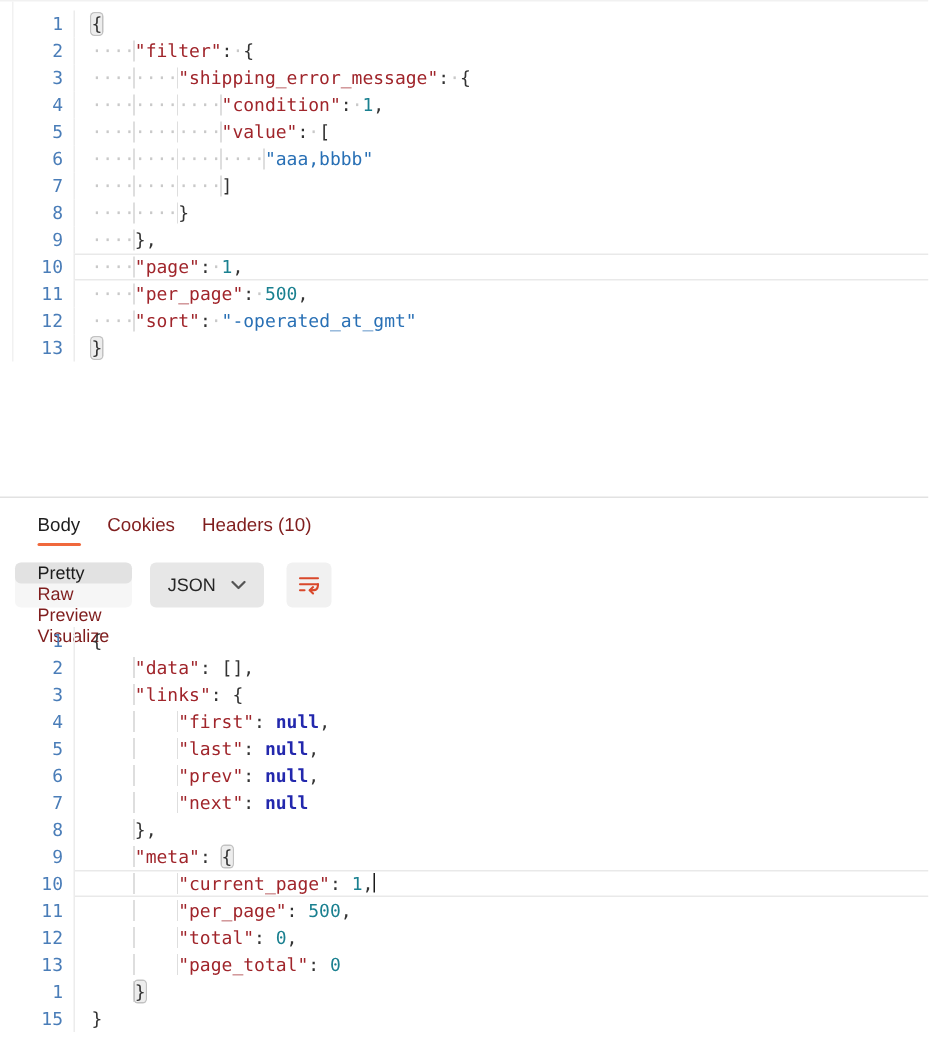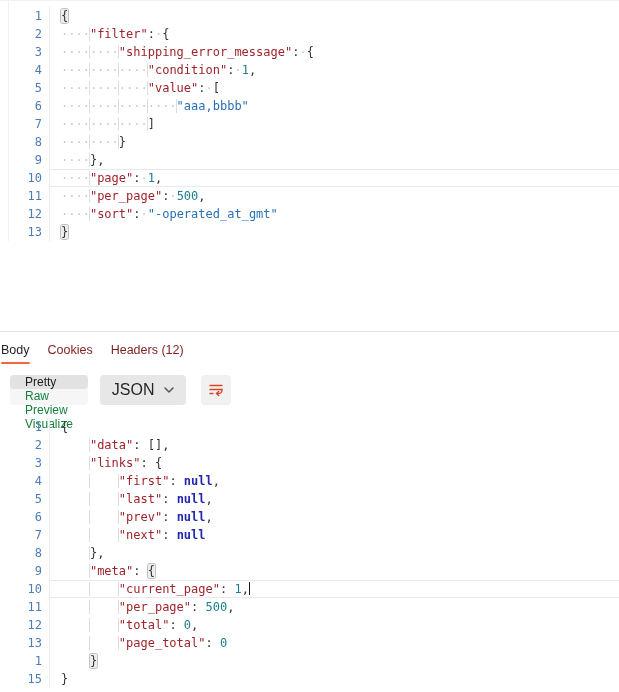--- a/index.html
+++ b/index.html
@@ -27,32 +27,32 @@
   .cursor{display:inline-block;width:1.5px;height:13px;background:#1a1a1a;vertical-align:-2px;}
 
   
   .request-pane{
     height:331px;box-sizing:border-box;border-top:1px solid #f1f1f1;padding-top:6px;position:relative;
   }
   .request-pane::before{content:"";position:absolute;left:8px;top:0;height:240px;width:1px;background:#f1f1f1;}
 
   
   .response-pane{border-top:1px solid #e2e2e2;}
-  .tabs{display:flex;gap:18px;padding-left:1px;height:36px;align-items:flex-end;}
+  .tabs{display:flex;gap:18px;padding-left:25px;height:36px;align-items:flex-end;}
   .tab{font-size:12.5px;color:#7f1d1d;position:relative;height:100%;display:flex;align-items:center;cursor:pointer;}
   .tab.active{color:#1f1f1f;}
   .tab.active::after{content:"";position:absolute;left:0;right:0;bottom:4px;height:2px;background:#f0683c;border-radius:1px;}
 
   .toolbar{display:flex;align-items:center;margin:7px 0 0 10px;gap:12px;}
   .segments{display:flex;background:#f6f6f6;border-radius:4px;height:30px;flex-direction:column;}
-  .seg{padding:0 15px;display:flex;align-items:center;font-size:12px;color:#15803d;cursor:pointer;}
+  .seg{padding:0 15px;display:flex;align-items:center;font-size:12px;color:#7f1d1d;cursor:pointer;}
   .seg.active{background:#e2e2e2;color:#1c1c1c;border-radius:4px;}
   .lang{
     height:30px;background:#e7e7e7;border-radius:4px;display:flex;align-items:center;
-    gap:10px;padding:0 12px;font-size:16px;color:#262626;cursor:pointer;
+    gap:10px;padding:0 12px;font-size:12px;color:#262626;cursor:pointer;
   }
   .wrapbtn{
     width:30px;height:30px;background:#f1f1f1;border-radius:4px;display:flex;
     align-items:center;justify-content:center;margin-left:3px;cursor:pointer;
   }
   .response-editor{padding-top:13px;}
 </style>
 </head>
 <body>
 
@@ -111,21 +111,21 @@
         <span class="lc"><span class="tok-bh">}</span></span>
       </div>
     </div>
 </div>
 
 <div class="response-pane">
 
   <div class="tabs">
     <div class="tab active">Body</div>
     <div class="tab">Cookies</div>
-    <div class="tab">Headers (12)</div>
+    <div class="tab">Headers (10)</div>
   </div>
 
   <div class="toolbar">
     <div class="segments">
       <div class="seg active">Pretty</div>
       <div class="seg">Raw</div>
       <div class="seg">Preview</div>
       <div class="seg">Visualize</div>
     </div>
 

